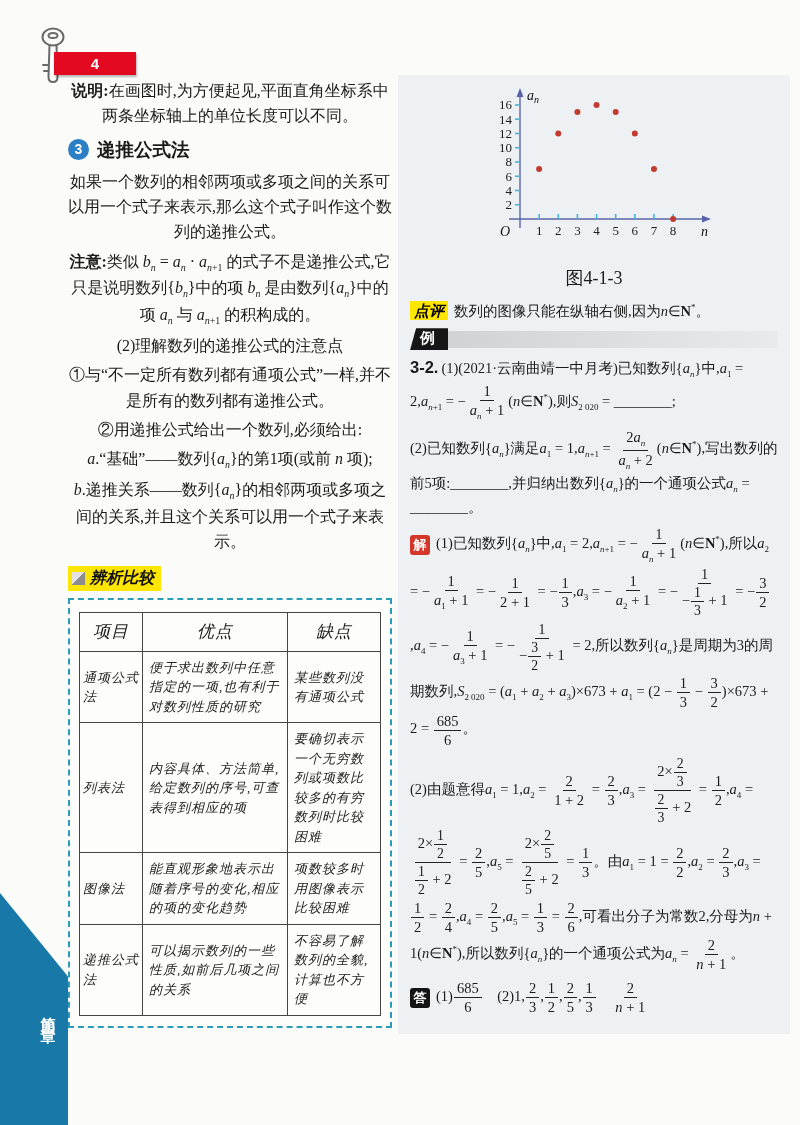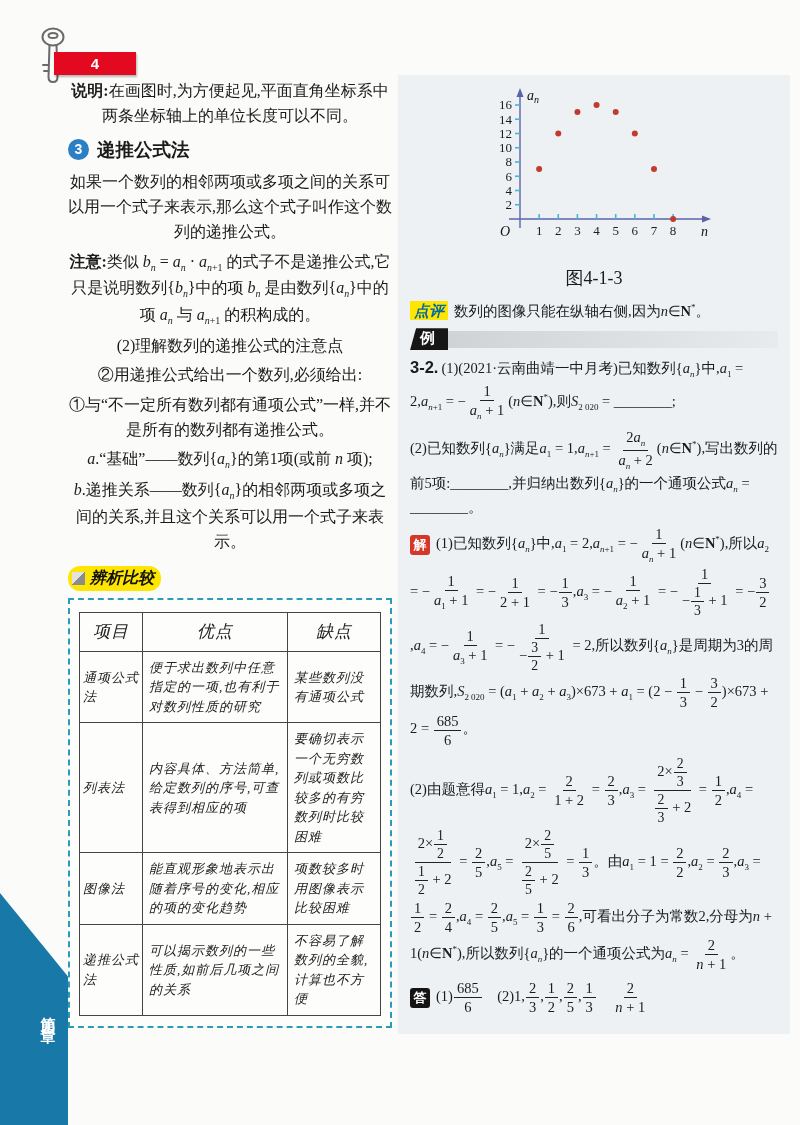--- a/index.html
+++ b/index.html
@@ -14,37 +14,37 @@
   
   .col-left{position:absolute;left:68px;top:78px;width:324px;font-size:16px;line-height:1.58;}
   .col-left p{margin:0 0 4px;text-align:center;}
   .h3{display:flex;align-items:center;gap:8px;margin:6px 0 5px;
       font-family:"Liberation Sans",sans-serif;font-weight:bold;font-size:18.5px;}
   .badge{width:21px;height:21px;border-radius:50%;background:#2a7fc5;color:#fff;flex:0 0 21px;
          display:flex;align-items:center;justify-content:center;
          font:bold 14px "Liberation Sans",sans-serif;}
   .cmp-label{display:inline-flex;align-items:center;gap:5px;background:#ffe600;
              font:bold italic 16px "Liberation Sans",sans-serif;color:#111;
-             padding:2px 7px 2px 4px;margin:8px 0 7px;border-radius:12px;}
+             padding:2px 7px 2px 4px;margin:8px 0 7px;}
   .tri{width:13px;height:13px;background:linear-gradient(135deg,#e2e2e2 48%,#8c8c8c 48%);}
   .dash-box{border:2px dashed #2b9cb8;padding:12px 9px 10px;background:#fdfdfc;}
   .tbl-title{text-align:center;font:bold 17px "Liberation Sans",sans-serif;margin:0 0 9px;}
   table.cmp{border-collapse:collapse;width:100%;font-size:13px;font-style:italic;
             line-height:1.5;color:#222;}
   .cmp th,.cmp td{border:1.5px solid #454545;padding:6px 6px;letter-spacing:1px;}
   .cmp th{font-weight:normal;text-align:center;font-size:17px;}
   .cmp td.item{width:56px;padding:6px 3px;}
   .cmp td.pros{width:132px;}
   
   .col-right{position:absolute;left:398px;top:75px;width:392px;background:#eef1f4;
              padding:8px 12px 12px;box-sizing:border-box;font-size:14.5px;line-height:1.55;}
   .col-right p{margin:0 0 6px;}
   .chart-wrap{display:flex;justify-content:center;margin-top:2px;}
   .caption{text-align:center;font-size:18px;margin:16px 0 7px;}
-  .hl-label{background:#ffe600;color:#0369a1;font:bold italic 15px "Liberation Sans",sans-serif;
+  .hl-label{background:#ffe600;color:#000000;font:bold italic 15px "Liberation Sans",sans-serif;
             padding:1px 4px;margin-right:6px;white-space:nowrap;}
   .ex-bar{display:flex;align-items:center;margin:1px 0 7px;}
   .ex-tab{background:#161616;color:#fff;font:bold 15px "Liberation Sans",sans-serif;
           padding:1px 13px 2px 10px;clip-path:polygon(16% 0,100% 0,100% 100%,0 100%);}
   .ex-line{flex:1;height:17px;background:linear-gradient(to right,#cfd3d6,#e8ebed);}
   .tag{display:inline-flex;width:20px;height:20px;align-items:center;justify-content:center;
        color:#fff;font:bold 13px "Liberation Sans",sans-serif;border-radius:3px;
        margin-right:6px;vertical-align:middle;}
   .tag-red{background:#d4372a;}
   .tag-black{background:#141414;}
@@ -84,22 +84,22 @@
 
   <div class="col-left">
     <p><b>说明:</b>在画图时,为方便起见,平面直角坐标系中两条坐标轴上的单位长度可以不同。</p>
     <div class="h3">
       <span class="badge">3</span>
       <span>递推公式法</span>
     </div>
     <p>如果一个数列的相邻两项或多项之间的关系可以用一个式子来表示,那么这个式子叫作这个数列的递推公式。</p>
     <p><b>注意:</b>类似 <i>b</i><sub><i>n</i></sub> = <i>a</i><sub><i>n</i></sub> · <i>a</i><sub><i>n</i>+1</sub> 的式子不是递推公式,它只是说明数列{<i>b</i><sub><i>n</i></sub>}中的项 <i>b</i><sub><i>n</i></sub> 是由数列{<i>a</i><sub><i>n</i></sub>}中的项 <i>a</i><sub><i>n</i></sub> 与 <i>a</i><sub><i>n</i>+1</sub> 的积构成的。</p>
     <p>(2)理解数列的递推公式的注意点</p>
+    <p>①与“不一定所有数列都有通项公式”一样,并不是所有的数列都有递推公式。</p>
     <p>②用递推公式给出一个数列,必须给出:</p>
-    <p>①与“不一定所有数列都有通项公式”一样,并不是所有的数列都有递推公式。</p>
     <p><i>a</i>.“基础”——数列{<i>a</i><sub><i>n</i></sub>}的第1项(或前 <i>n</i> 项);</p>
     <p><i>b</i>.递推关系——数列{<i>a</i><sub><i>n</i></sub>}的相邻两项或多项之间的关系,并且这个关系可以用一个式子来表示。</p>
 
     <div class="cmp-label">
       <span class="tri"></span>
       <span>辨析比较</span>
     </div>
     <div class="dash-box">
       <div id="cmp-table-mount">
           <table class="cmp">

